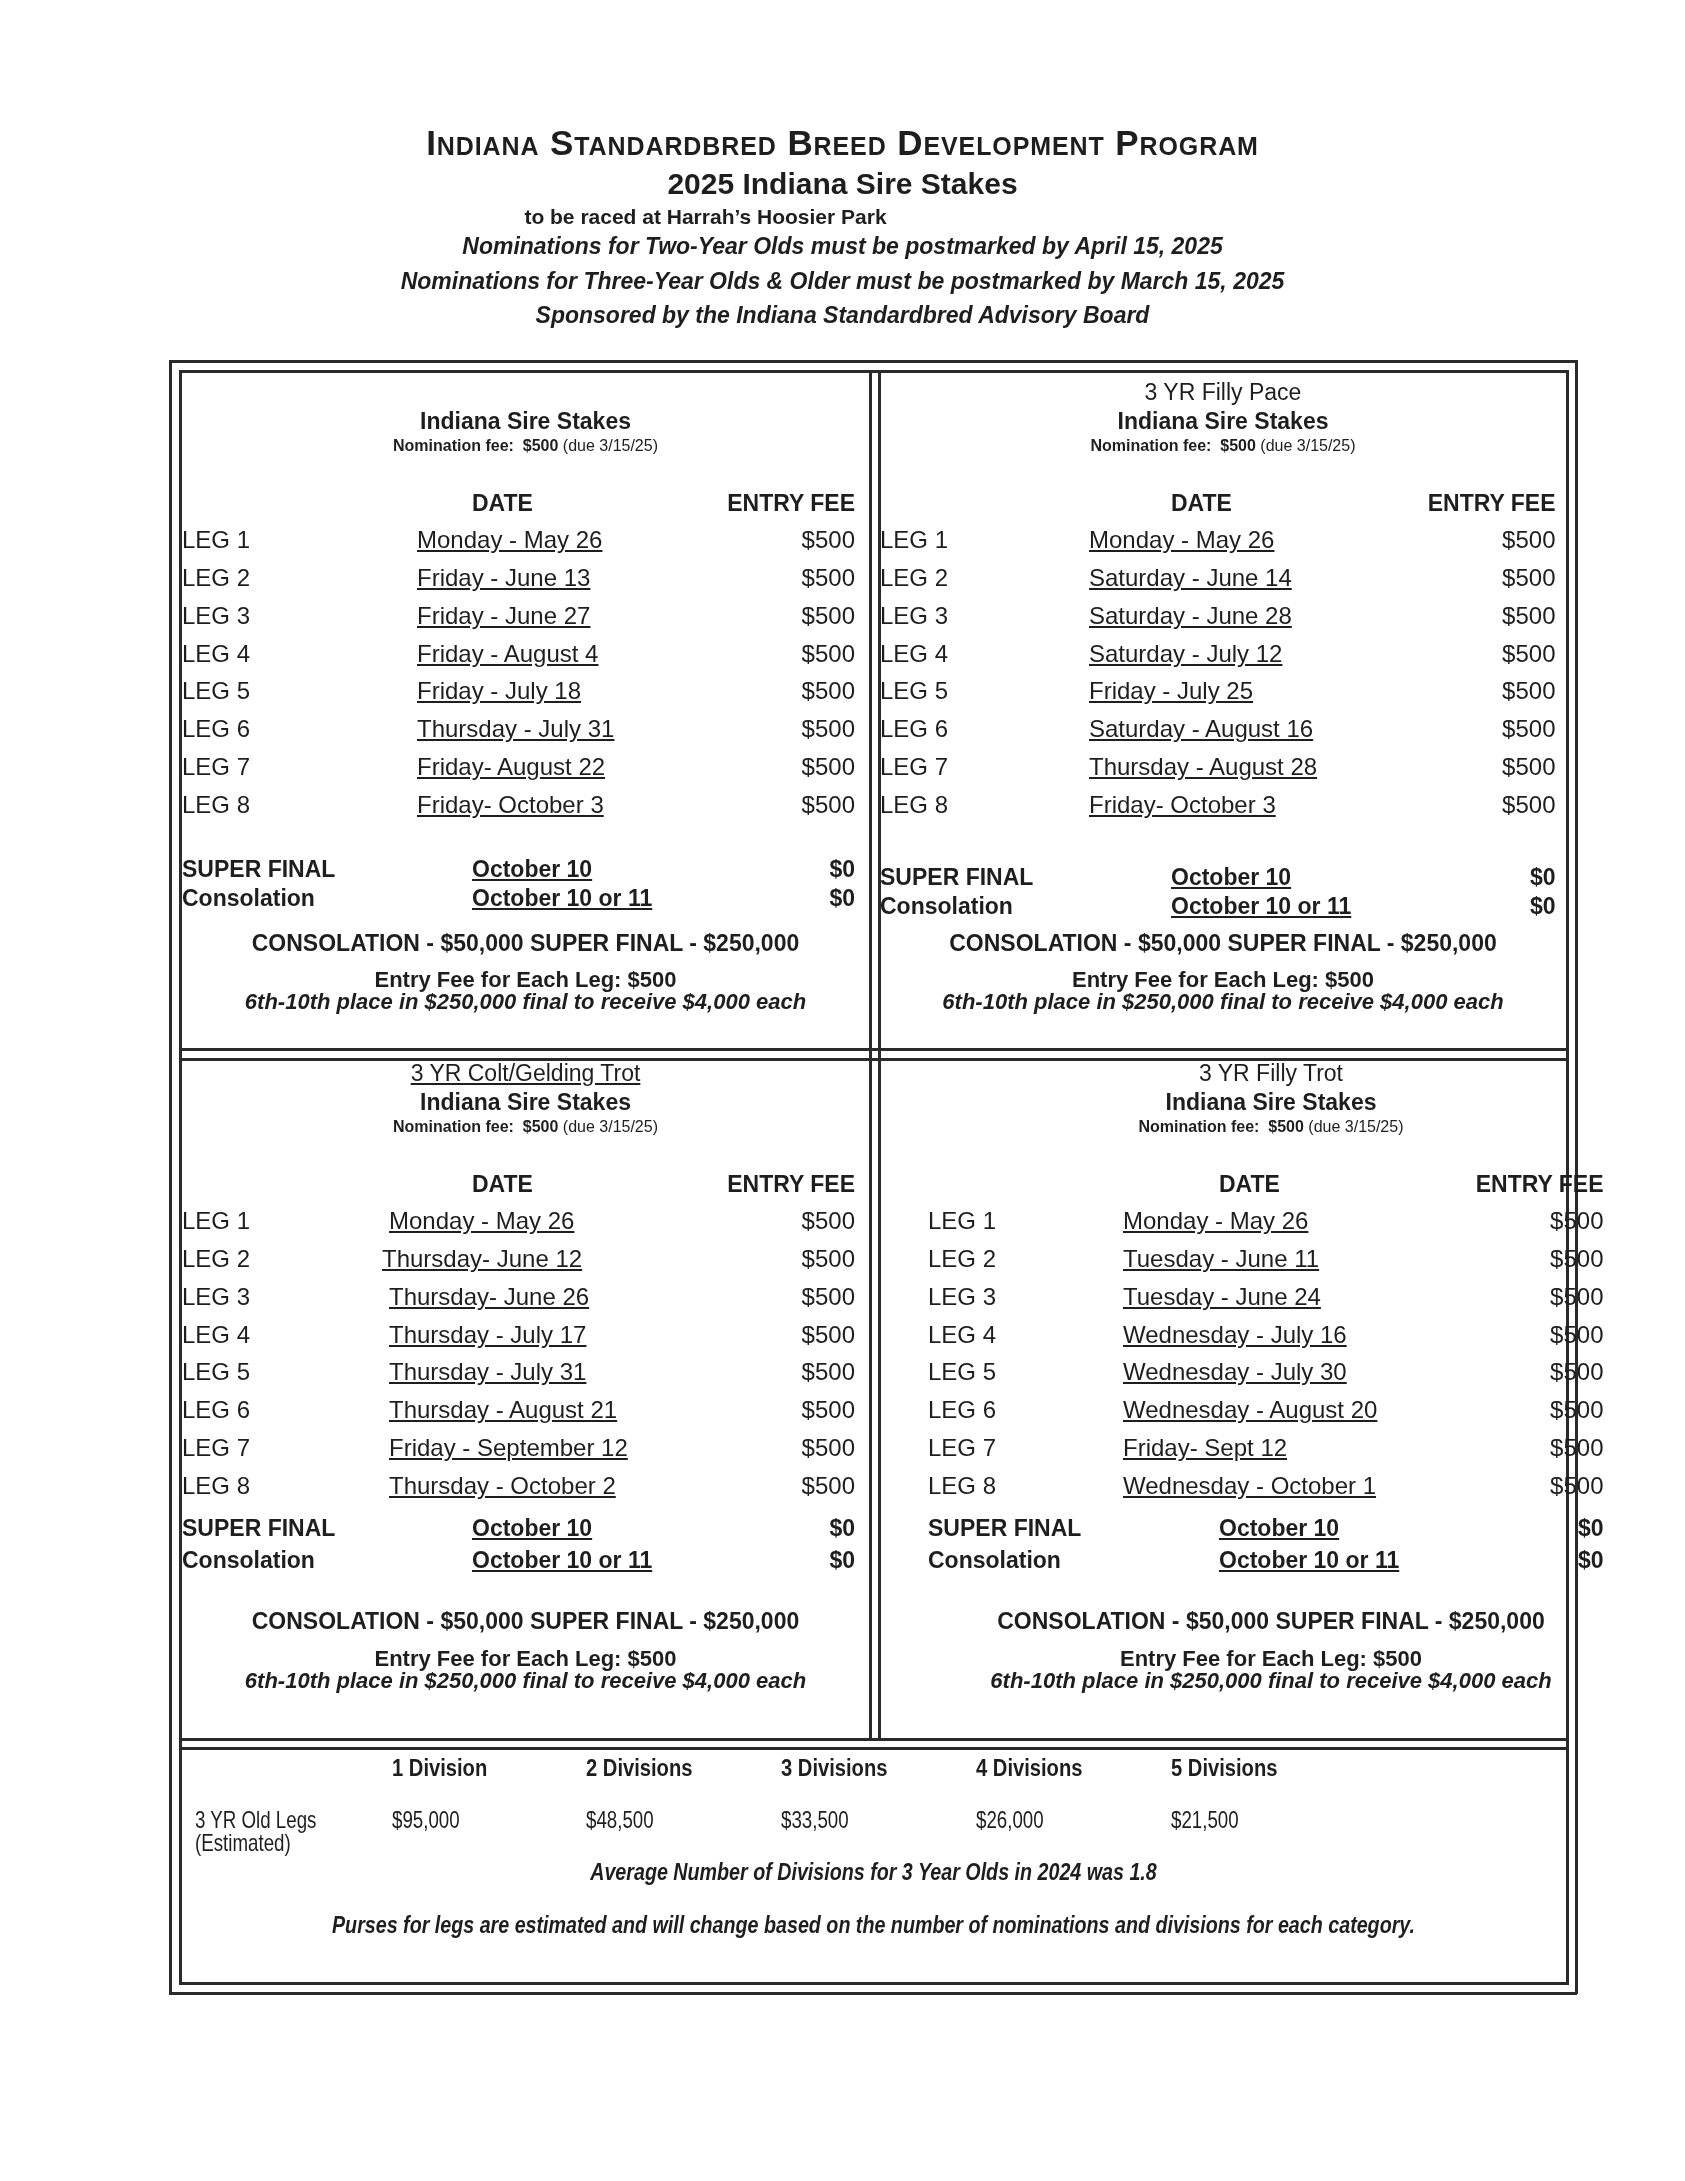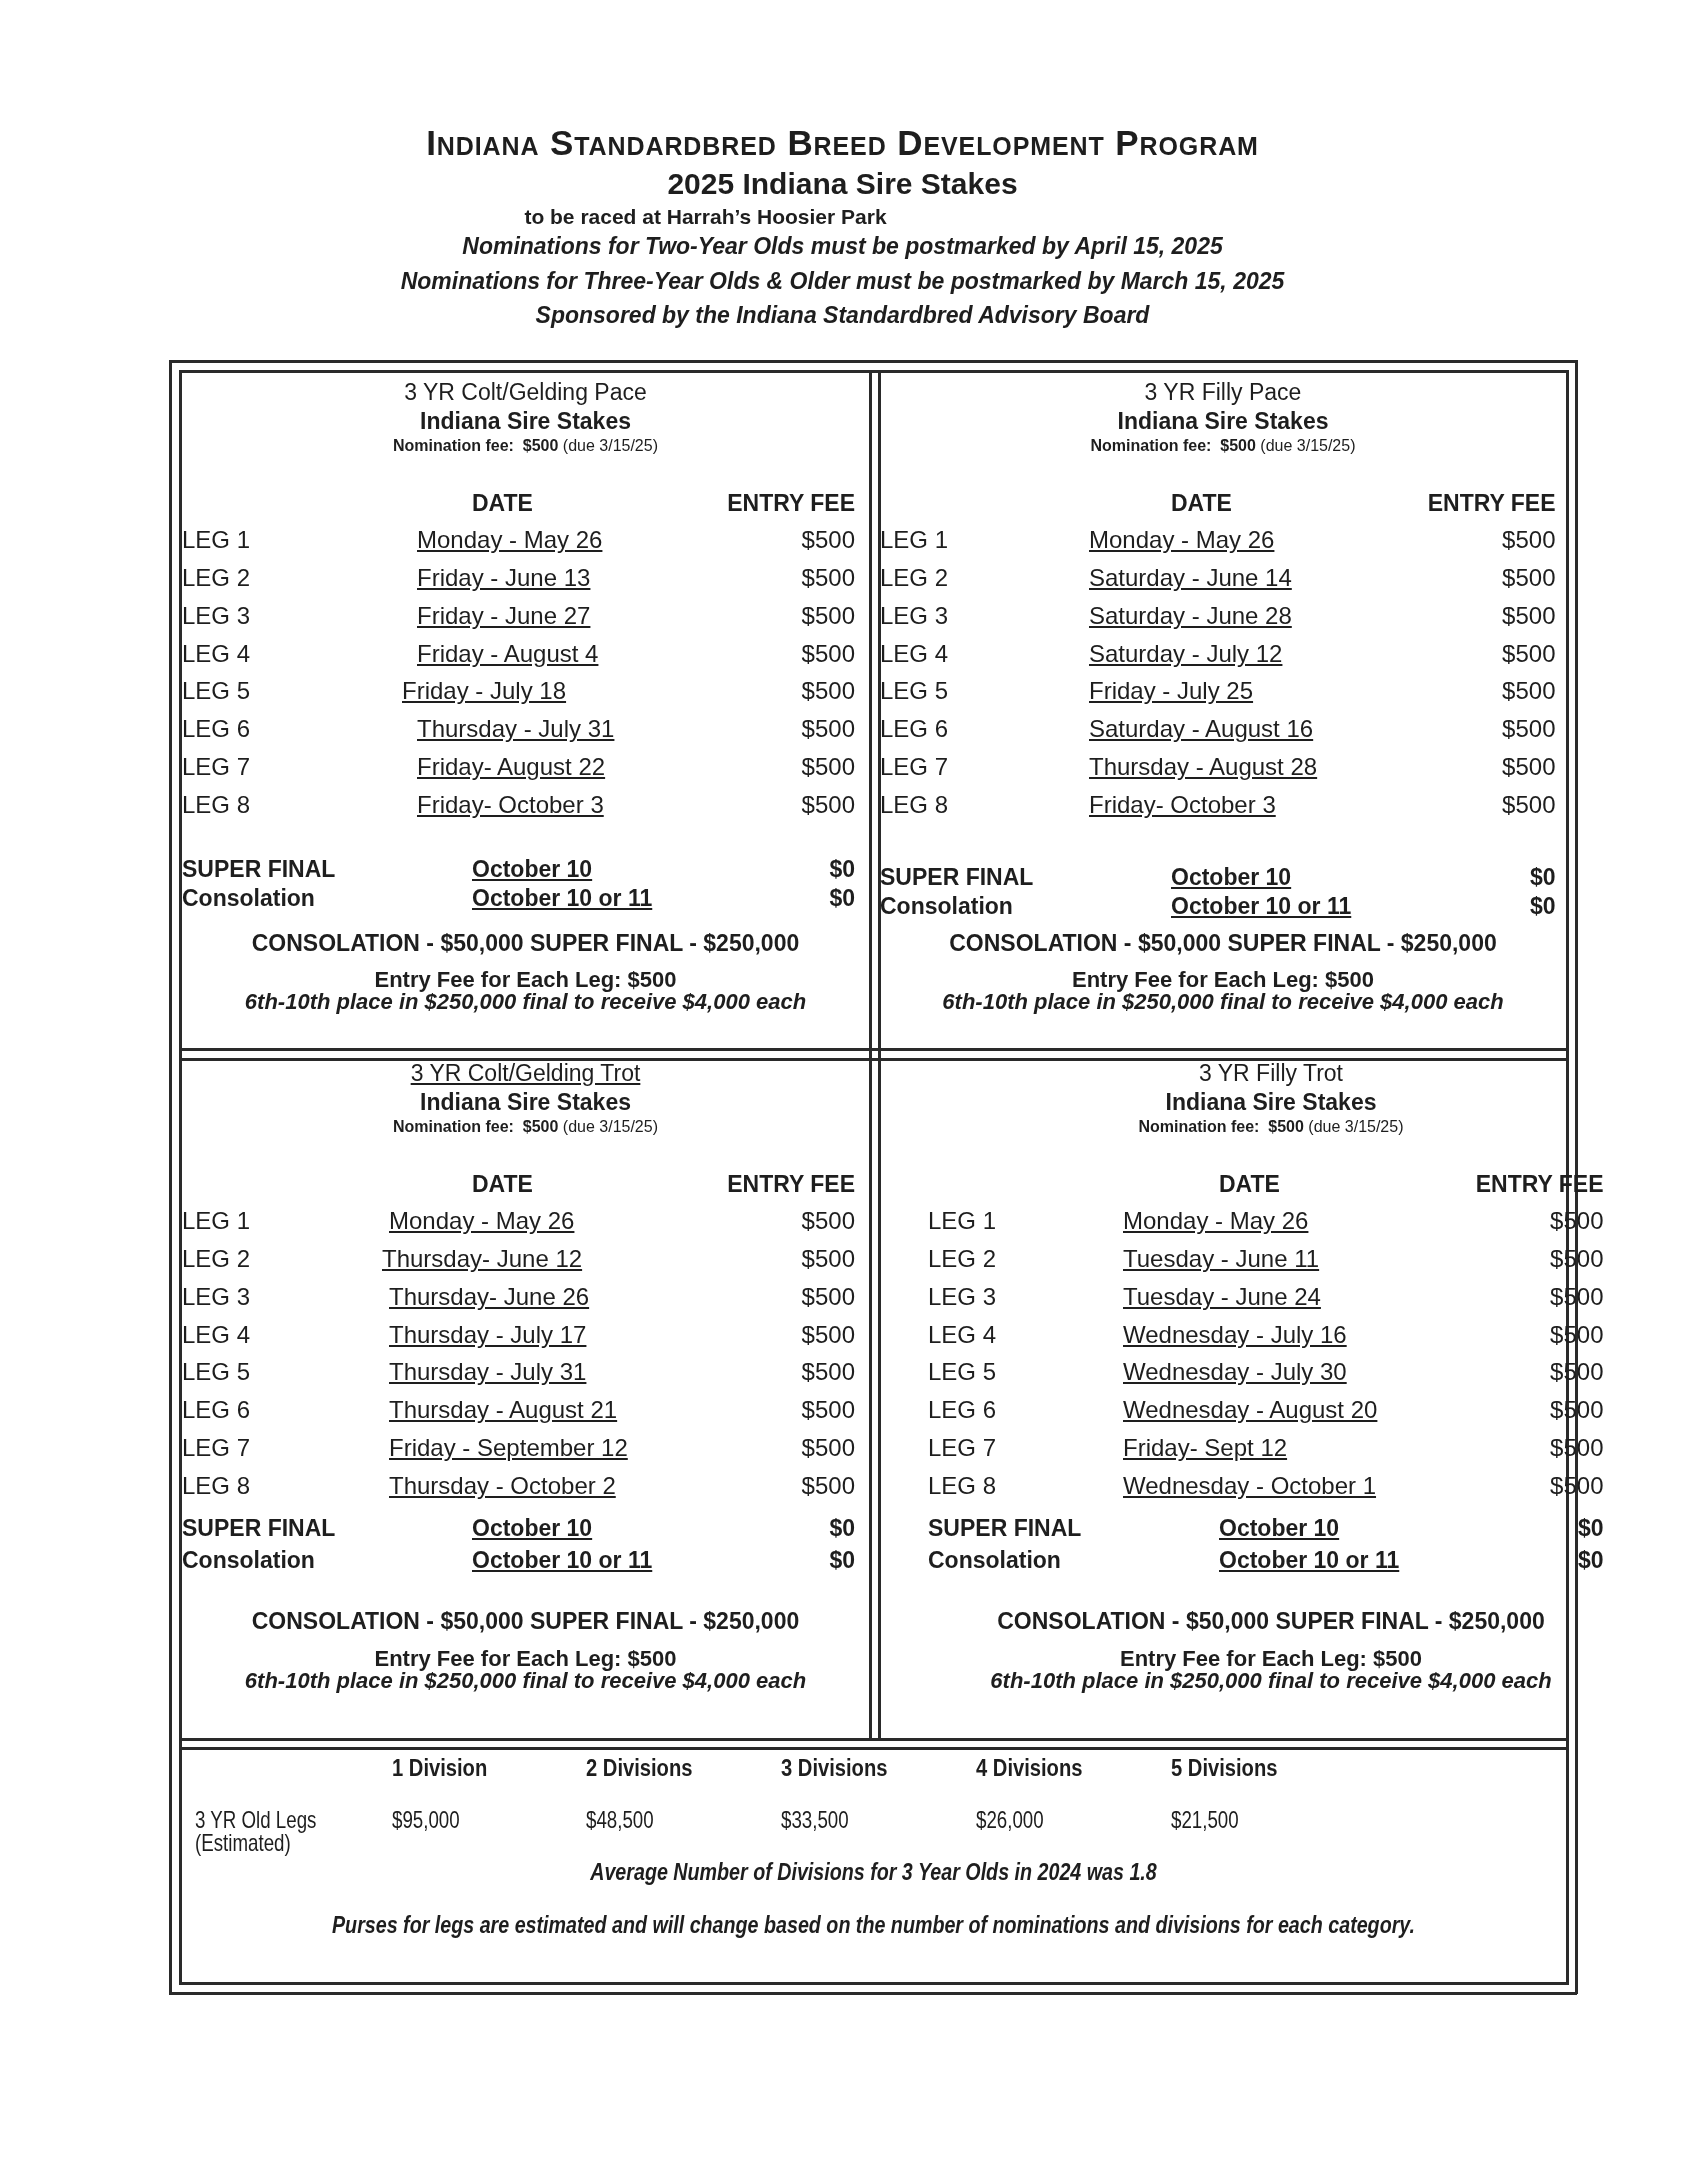--- a/index.html
+++ b/index.html
@@ -58,21 +58,20 @@
 <div>
   <div class="line" style="left:179px; top:1048px; width:1390px; height:2.6px;"></div>
   <div class="line" style="left:179px; top:1058px; width:1390px; height:2.6px;"></div>
 </div>
 <div>
   <div class="line" style="left:179px; top:1738px; width:1390px; height:2.6px;"></div>
   <div class="line" style="left:179px; top:1747px; width:1390px; height:2.6px;"></div>
 </div>
 
 <div class="panel" style="left:182px; top:372px; width:687px; height:676px;">
-  <div class="p-title" style="top:7px;">3 YR Colt/Gelding Pace</div>
   <div class="p-title p-bold" style="top:36px;">Indiana Sire Stakes</div>
   <div class="p-nom" style="top:65px;"><b>Nomination fee:</b>&nbsp; <b>$500</b> <span>(due 3/15/25)</span></div>
   <div class="colhdr" style="left:290px; top:118px;">DATE</div>
   <div class="colhdr" style="right:14px; top:118px;">ENTRY FEE</div>
   <div class="row" style="top:154px;">
       <span class="c1">LEG 1</span>
       <span class="c2" style="left:235px;">Monday - May 26</span>
       <span class="c3" style="right:14px;">$500</span>
     </div>
   <div class="row" style="top:192px;">
@@ -85,21 +84,21 @@
       <span class="c2" style="left:235px;">Friday - June 27</span>
       <span class="c3" style="right:14px;">$500</span>
     </div>
   <div class="row" style="top:268px;">
       <span class="c1">LEG 4</span>
       <span class="c2" style="left:235px;">Friday - August 4</span>
       <span class="c3" style="right:14px;">$500</span>
     </div>
   <div class="row" style="top:305px;">
       <span class="c1">LEG 5</span>
-      <span class="c2" style="left:220px;">Friday - July 18</span>
+      <span class="c2" style="left:235px;">Friday - July 18</span>
       <span class="c3" style="right:14px;">$500</span>
     </div>
   <div class="row" style="top:343px;">
       <span class="c1">LEG 6</span>
       <span class="c2" style="left:235px;">Thursday - July 31</span>
       <span class="c3" style="right:14px;">$500</span>
     </div>
   <div class="row" style="top:381px;">
       <span class="c1">LEG 7</span>
       <span class="c2" style="left:235px;">Friday- August 22</span>

